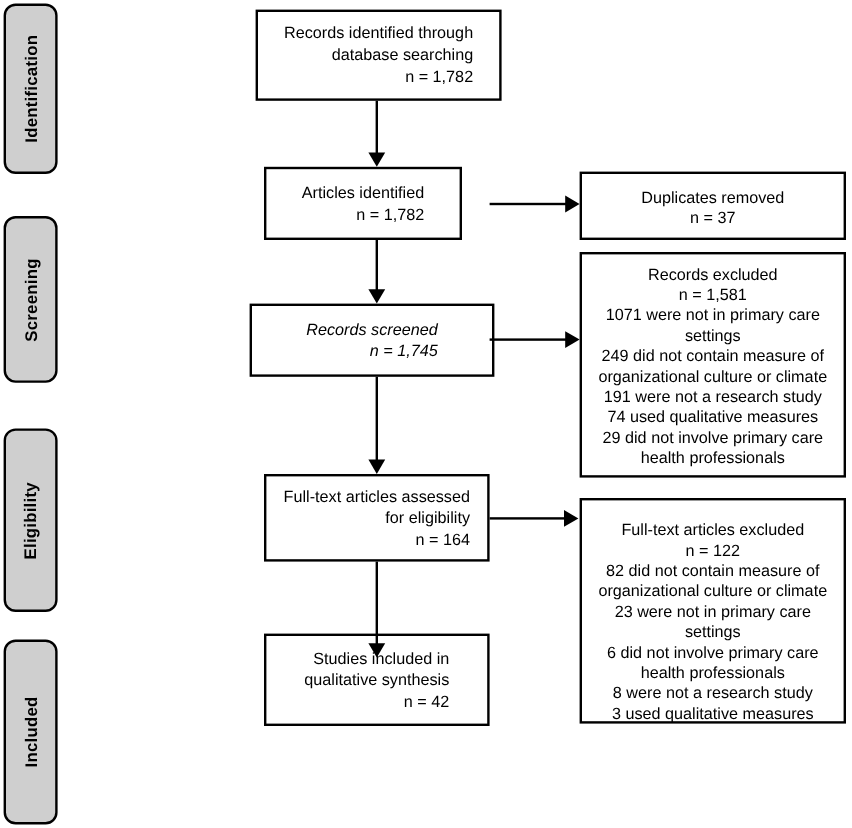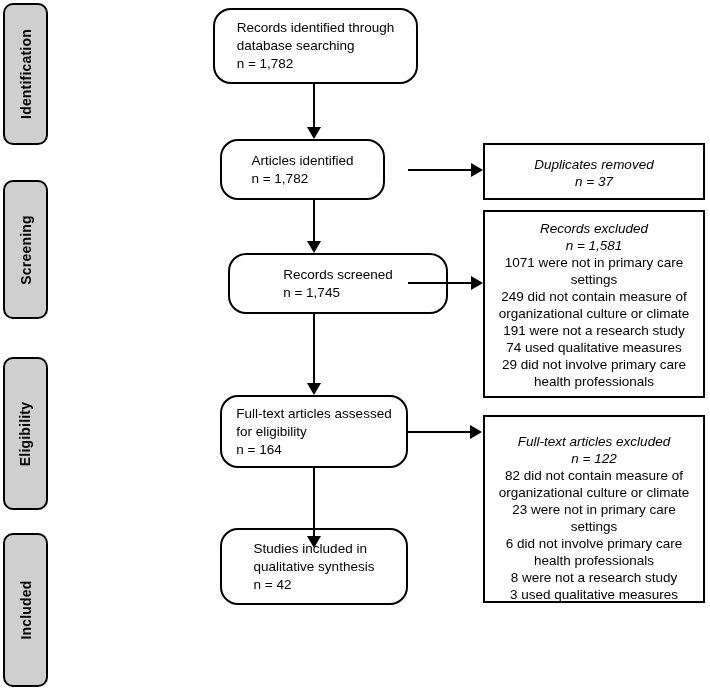--- a/index.html
+++ b/index.html
@@ -33,26 +33,25 @@
   .fbox{
     position:absolute;
     background:var(--box-fill);
     border:2px solid var(--box-border);
     box-sizing:border-box;
     font-size:13.5px;
     line-height:18px;
   }
   .fbox.center{
     display:flex;align-items:center;justify-content:center;
-    text-align:left;
+    text-align:right;
     white-space:pre-line;
-    border-radius:18px;
   }
   .sidebox .title,.sidebox .count{
-    text-align:center;line-height:17px;font-style:italic;
+    text-align:center;line-height:17px;
   }
   .sidebox .reasons{
     padding:0 9px;line-height:17px;text-align:center;
   }
   .sidebox{line-height:17px;}
   
   .vline{position:absolute;width:2px;background:var(--box-border);}
   .hline{position:absolute;height:2px;background:var(--box-border);}
   .head-down{
     position:absolute;width:0;height:0;
@@ -85,21 +84,21 @@
     <span>Included</span>
   </div>
 
   <div class="fbox center" style="left:213px;top:8px;width:205px;height:76px;">Records identified through
 database searching
 n = 1,782</div>
 
   <div class="fbox center" style="left:220px;top:139px;width:165px;height:61px;">Articles identified
 n = 1,782</div>
 
-  <div class="fbox center" style="left:228px;top:253px;width:220px;height:61px;">Records screened
+  <div class="fbox center" style="left:208px;top:253px;width:204px;height:61px;font-style:italic;">Records screened
 n = 1,745</div>
 
   <div class="fbox center" style="left:220px;top:395px;width:188px;height:73px;">Full-text articles assessed
 for eligibility
 n = 164</div>
 
   <div class="fbox center" style="left:220px;top:528px;width:188px;height:77px;">Studies included in
 qualitative synthesis
 n = 42</div>
 

